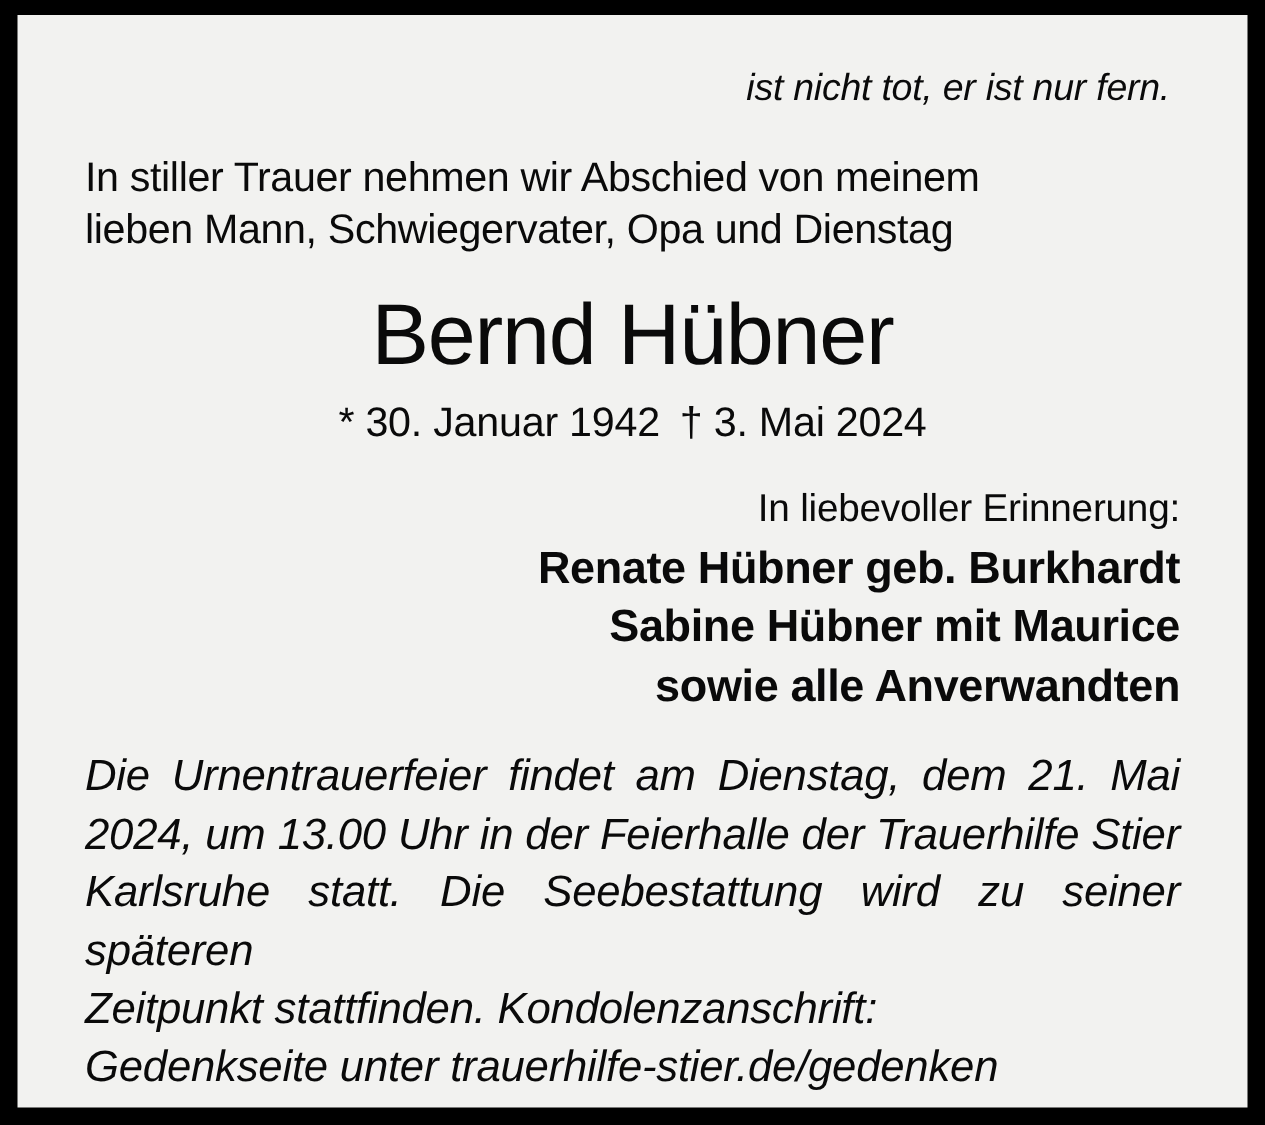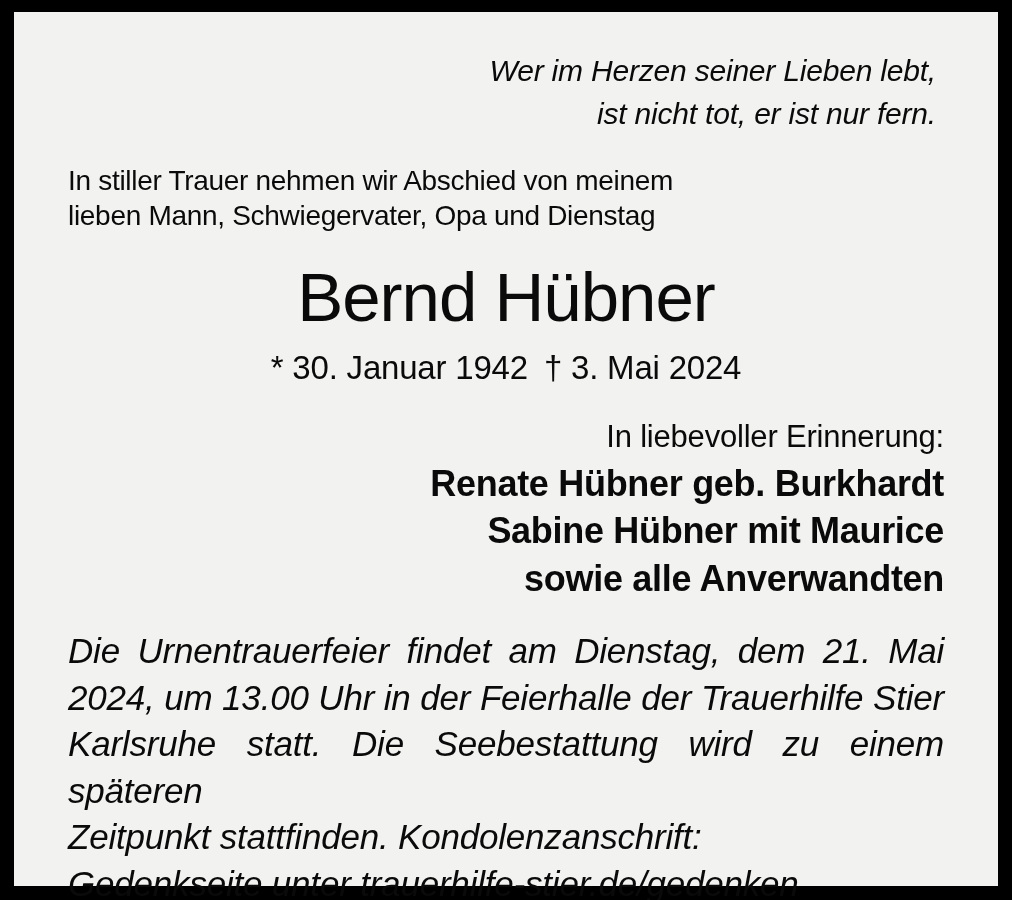--- a/index.html
+++ b/index.html
@@ -36,21 +36,21 @@
     line-height: 1.42;
     text-align: right;
     margin: 0 8px 0 0;
     letter-spacing: -0.2px;
   }
   .quote .line {
     display: block;
     white-space: nowrap;
   }
   .intro {
-    font-size: 28px;
+    font-size: 33px;
     line-height: 1.26;
     margin-top: 28px;
     text-align: left;
     letter-spacing: -0.3px;
   }
   .intro .line {
     display: block;
     white-space: nowrap;
   }
   .name {
@@ -108,21 +108,20 @@
     white-space: normal;
   }
 </style>
 </head>
 <body>
 
 <div class="obituary-frame">
   <div class="obituary-card">
 
     <div class="quote">
-      <span class="line">Wer im Herzen seiner Lieben lebt,</span>
       <span class="line">ist nicht tot, er ist nur fern.</span>
     </div>
 
     <div class="intro">
       <span class="line">In stiller Trauer nehmen wir Abschied von meinem</span>
       <span class="line">lieben Mann, Schwiegervater, Opa und Dienstag</span>
     </div>
 
     <div class="name">Bernd Hübner</div>
 
@@ -135,19 +134,19 @@
       <div class="memory-names">
         <span class="line">Renate Hübner geb. Burkhardt</span>
         <span class="line">Sabine Hübner mit Maurice</span>
         <span class="line">sowie alle Anverwandten</span>
       </div>
     </div>
 
     <div class="details">
       <span class="line just">Die Urnentrauerfeier findet am Dienstag, dem 21. Mai</span>
       <span class="line just">2024, um 13.00 Uhr in der Feierhalle der Trauerhilfe Stier</span>
-      <span class="line just">Karlsruhe statt. Die Seebestattung wird zu einem späteren</span>
+      <span class="line just">Karlsruhe statt. Die Seebestattung wird zu seiner späteren</span>
       <span class="line">Zeitpunkt stattfinden. Kondolenzanschrift:</span>
       <span class="line">Gedenkseite unter trauerhilfe-stier.de/gedenken</span>
     </div>
 
   </div>
 </div>
 
 </body></html>

